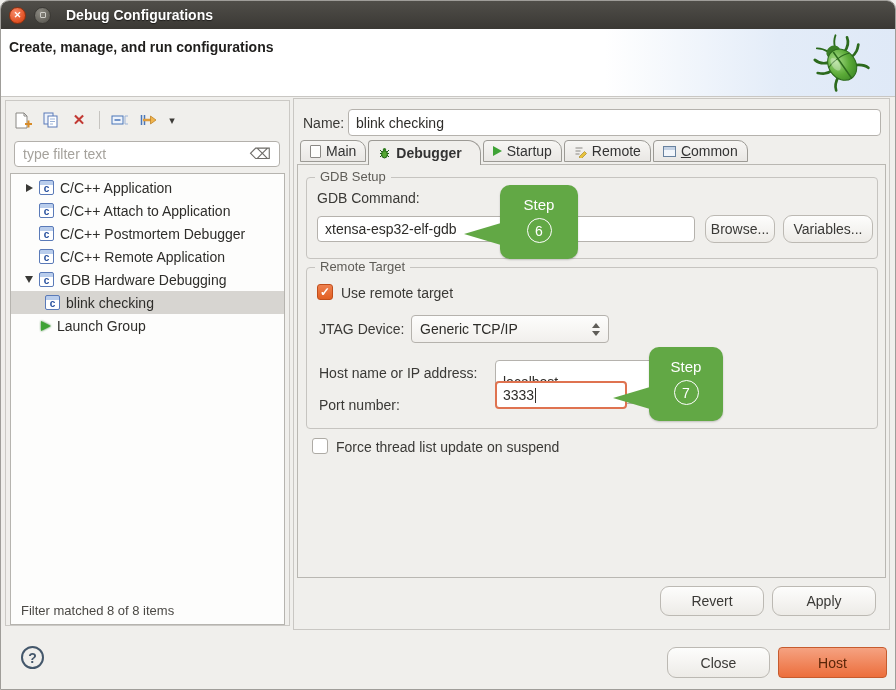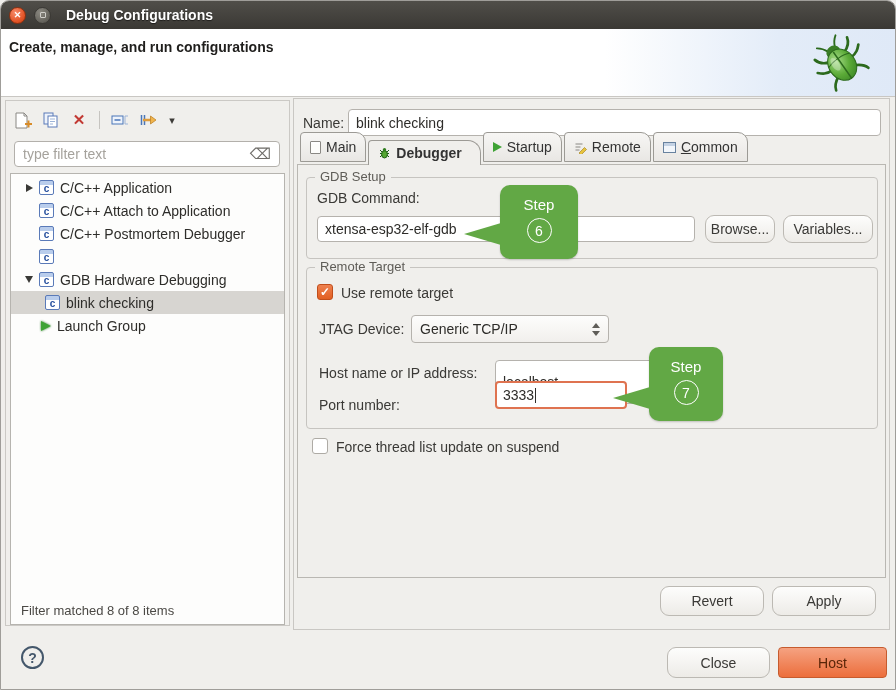--- a/index.html
+++ b/index.html
@@ -62,21 +62,21 @@
   .editor { position:absolute; left:292px; top:97px; width:597px; height:532px;
     background:#f0efec; border:1px solid #c9c7c3; }
   .name-label { position:absolute; left:9px; top:16px; font-size:14px; color:#3a3936; }
   .name-input { position:absolute; left:54px; top:10px; width:533px; height:27px; }
   .text-field { background:#fff; border:1px solid #b5b2ad; border-radius:4px; font-size:14px; color:#2e2d2a;
     padding:0 7px; font-family:inherit; outline:none; }
 
   .tabs { position:absolute; left:6px; top:41px; height:25px; display:flex; align-items:flex-end; z-index:3; }
   .tab { display:flex; align-items:center; gap:5px; padding:0 9px; font-size:14px; color:#333;
     background:linear-gradient(#f7f6f4, #e9e7e4); border:1px solid #9c9a95; border-radius:4px 10px 0 0;
-    margin-right:2px; height:30px; margin-bottom:3px; }
+    margin-right:2px; height:22px; margin-bottom:3px; }
   .tab.active { font-weight:bold; background:#f0efec; height:25px; margin-bottom:0; border-bottom:none;
     border-radius:4px 13px 0 0; padding-right:18px; }
   .mn { display:inline-block; }
   .mn::first-letter { text-decoration:underline; }
 
   .icon-doc { width:11px; height:13px; background:#fdfdfb; border:1px solid #8a8884; border-radius:1px;
     box-shadow:inset 0 2px 0 #fff; }
   .icon-window { width:13px; height:11px; border:1px solid #68829f; background:linear-gradient(#c4d2e4 0 3px, #f2f6fb 3px); }
   .tri-green { width:0; height:0; border-left:9px solid #3fa336; border-top:5px solid transparent; border-bottom:5px solid transparent; }
 
@@ -240,20 +240,21 @@
         <span>C/C++ Attach to Application</span>
       </div>
       <div class="tree-row">
         <span class="tw"></span>
         <span class="c-icon">c</span>
         <span>C/C++ Postmortem Debugger</span>
       </div>
       <div class="tree-row">
         <span class="tw"></span>
         <span class="c-icon">c</span>
+        <span>C/C++ Remote Application</span>
       </div>
       <div class="tree-row">
         <span class="tw">
             <i class="arr-e"></i>
           </span>
         <span class="c-icon">c</span>
         <span>GDB Hardware Debugging</span>
       </div>
       <div class="tree-row child selected">
         <span class="c-icon">c</span>

